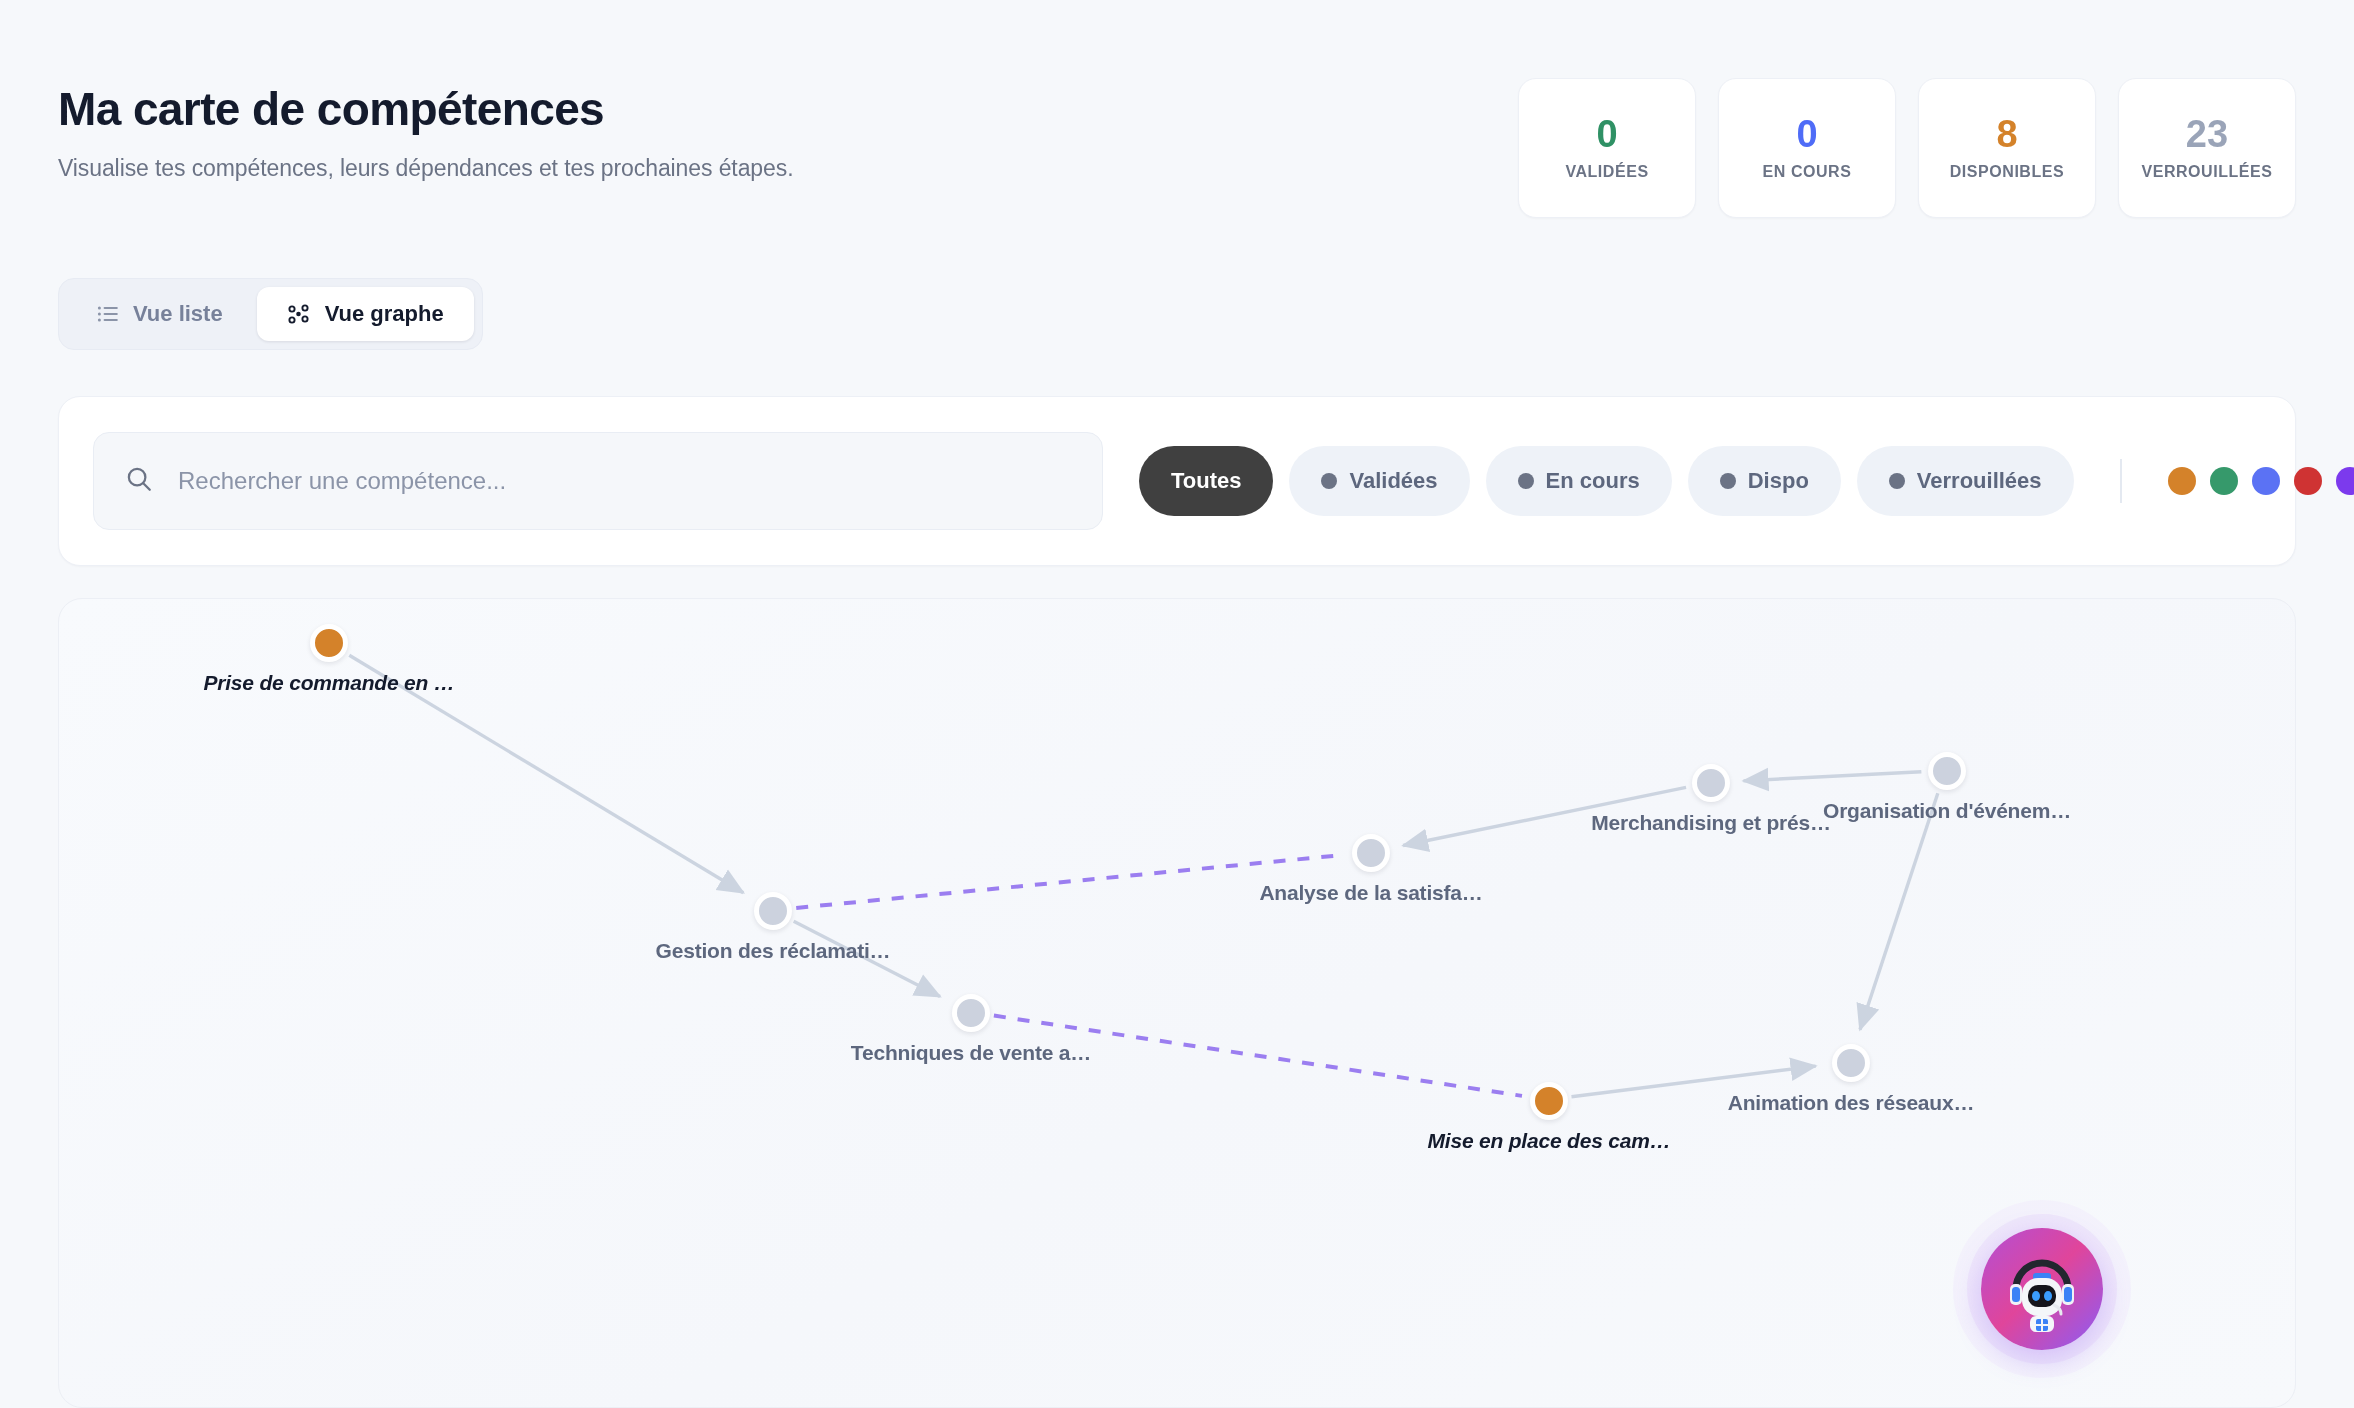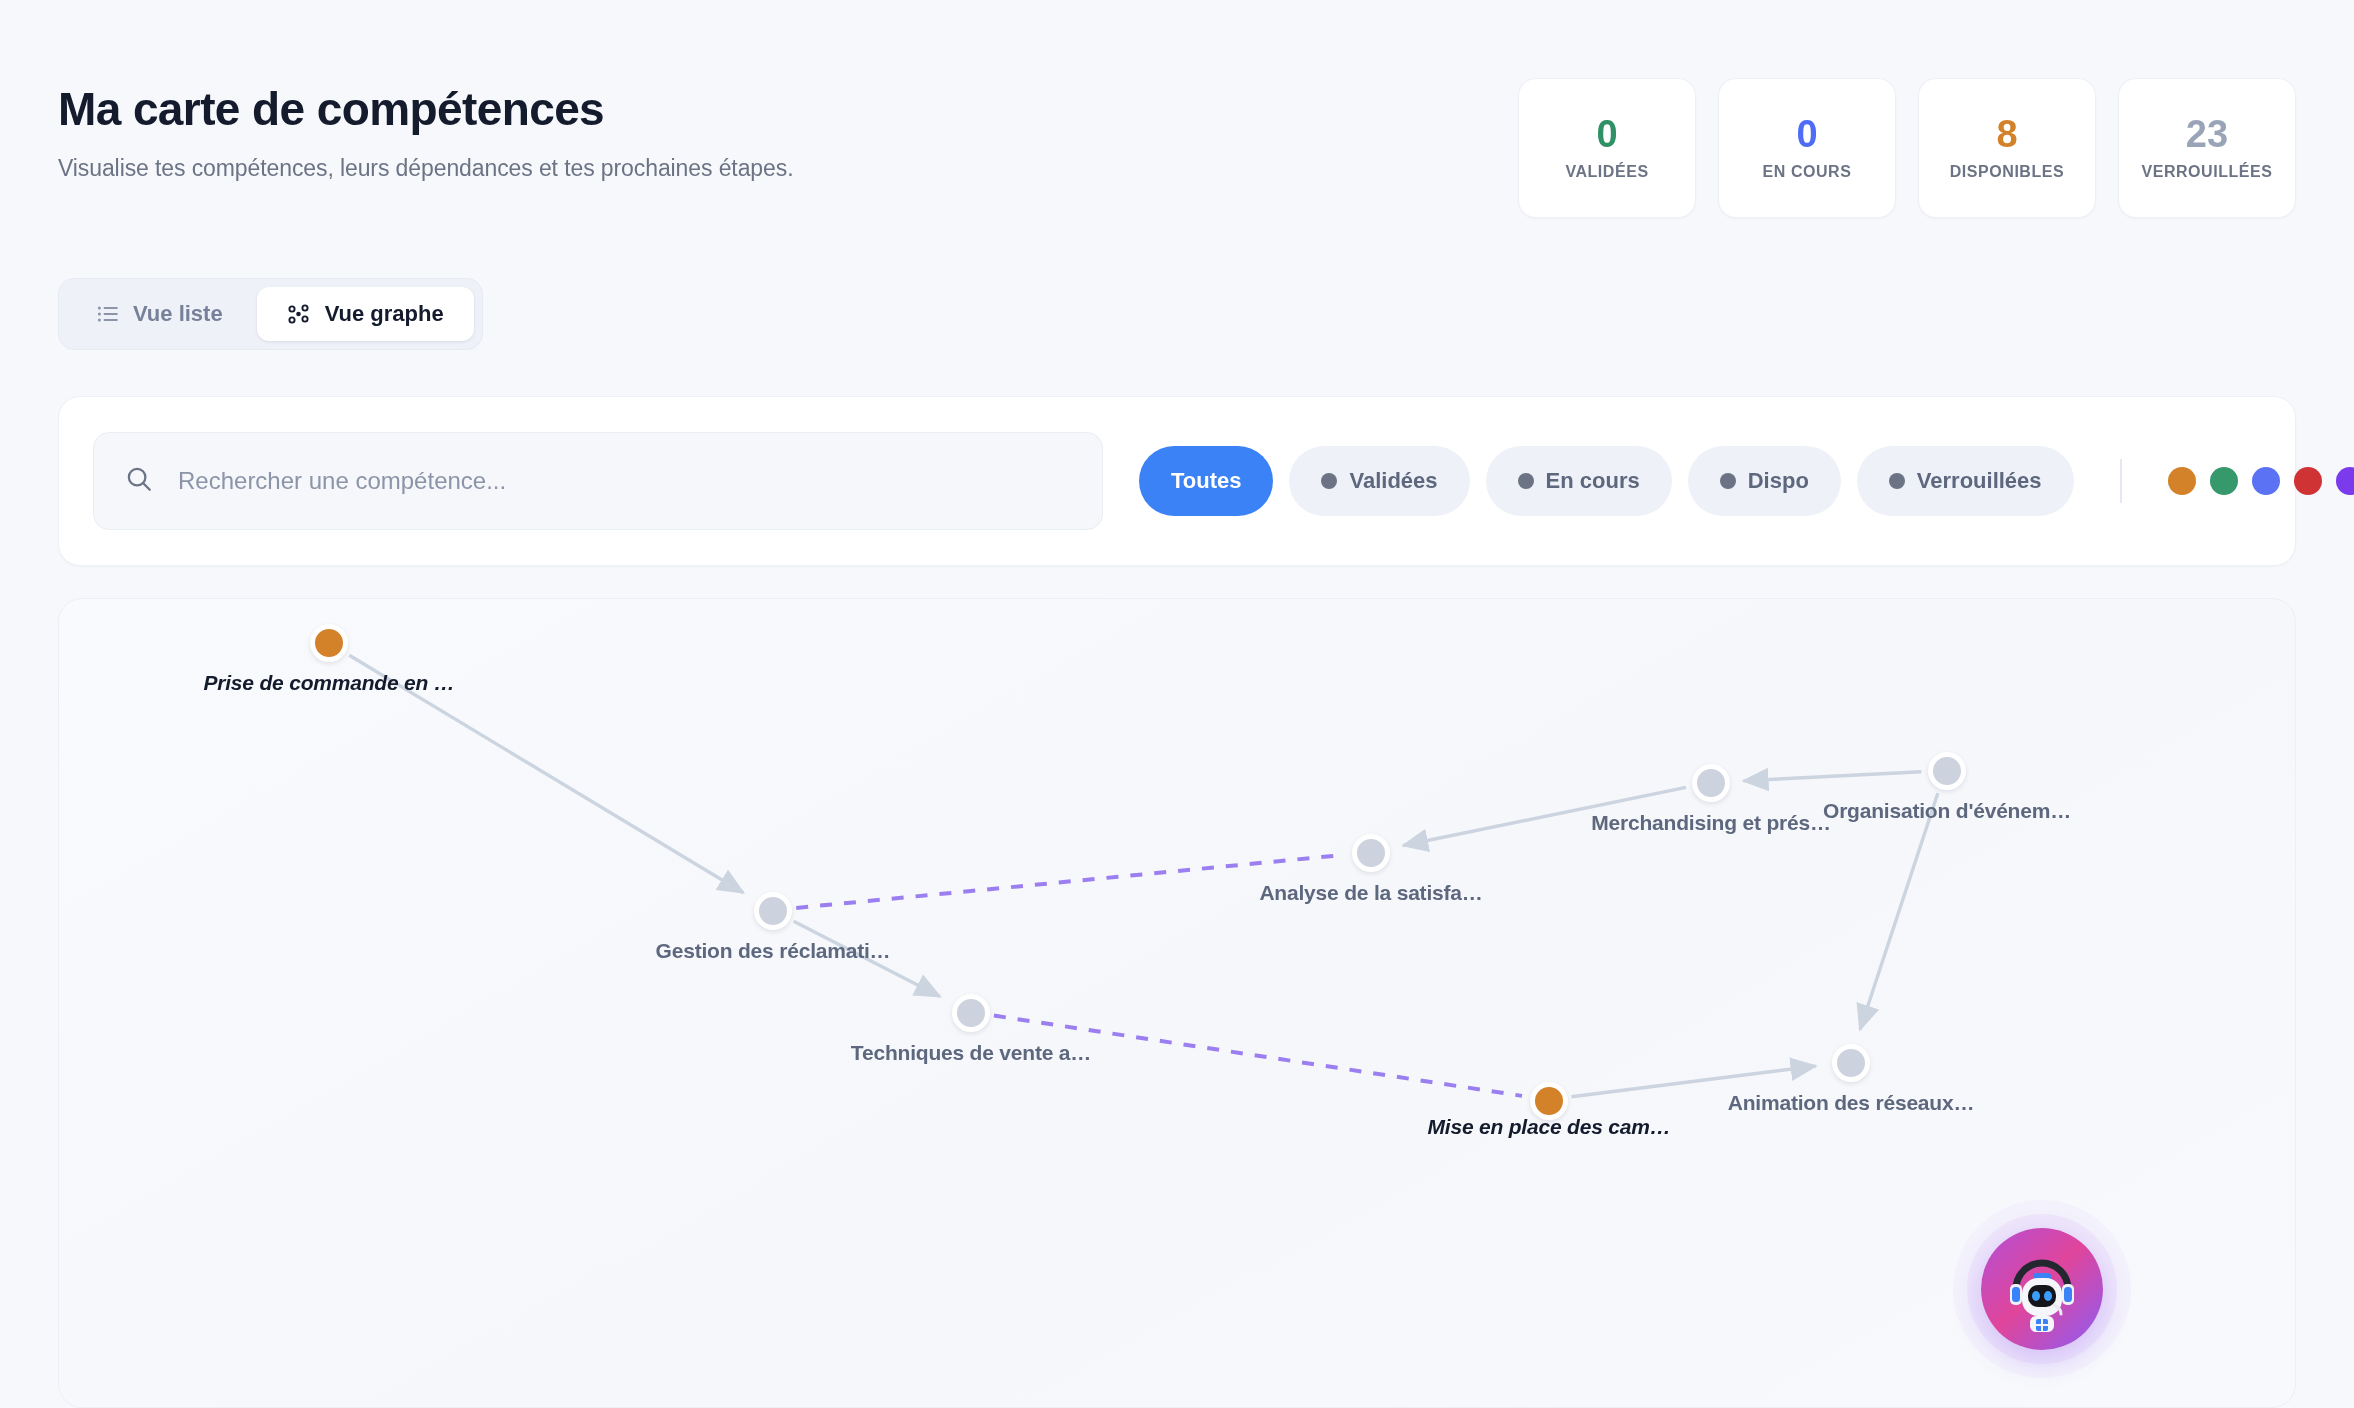--- a/index.html
+++ b/index.html
@@ -138,21 +138,21 @@
     height: 70px;
     padding: 0 32px;
     border-radius: 36px;
     background: #eef2f8;
     font-size: 22px;
     font-weight: 700;
     color: #5d677e;
     cursor: pointer;
     white-space: nowrap;
   }
-  .pill.active { background: #3b82f6; color: #ffffff; }
+  .pill.active { background: #404040; color: #ffffff; }
   .pill .dot {
     width: 16px; height: 16px;
     border-radius: 50%;
     background: #6b7385;
     flex: none;
   }
 
   .sep {
     width: 2px; height: 44px;
     background: #e4e9f1;
@@ -334,21 +334,21 @@
       <div class="node-label locked" style="left: 714px; top: 340px;">Gestion des réclamati…</div>
       <div class="node locked" style="left: 912px; top: 414px;"></div>
       <div class="node-label locked" style="left: 912px; top: 442px;">Techniques de vente a…</div>
       <div class="node locked" style="left: 1312px; top: 254px;"></div>
       <div class="node-label locked" style="left: 1312px; top: 282px;">Analyse de la satisfa…</div>
       <div class="node locked" style="left: 1652px; top: 184px;"></div>
       <div class="node-label locked" style="left: 1652px; top: 212px;">Merchandising et prés…</div>
       <div class="node locked" style="left: 1888px; top: 172px;"></div>
       <div class="node-label locked" style="left: 1888px; top: 200px;">Organisation d'événem…</div>
       <div class="node available" style="left: 1490px; top: 502px;"></div>
-      <div class="node-label available" style="left: 1490px; top: 516px;">Mise en place des cam…</div>
+      <div class="node-label available" style="left: 1490px; top: 530px;">Mise en place des cam…</div>
       <div class="node locked" style="left: 1792px; top: 464px;"></div>
       <div class="node-label locked" style="left: 1792px; top: 492px;">Animation des réseaux…</div>
     </div>
 
   <div class="assistant">
     <svg width="92" height="92" viewBox="0 0 92 92" fill="none">
       <path d="M20 46 a26 26 0 0 1 52 0" stroke="#23272f" stroke-width="7" fill="none" stroke-linecap="round"></path>
       <rect x="14" y="41" width="12" height="21" rx="5" fill="#f0f2f6"></rect>
       <rect x="16" y="44" width="8" height="15" rx="3.5" fill="#3b82f6"></rect>
       <rect x="66" y="41" width="12" height="21" rx="5" fill="#f0f2f6"></rect>

